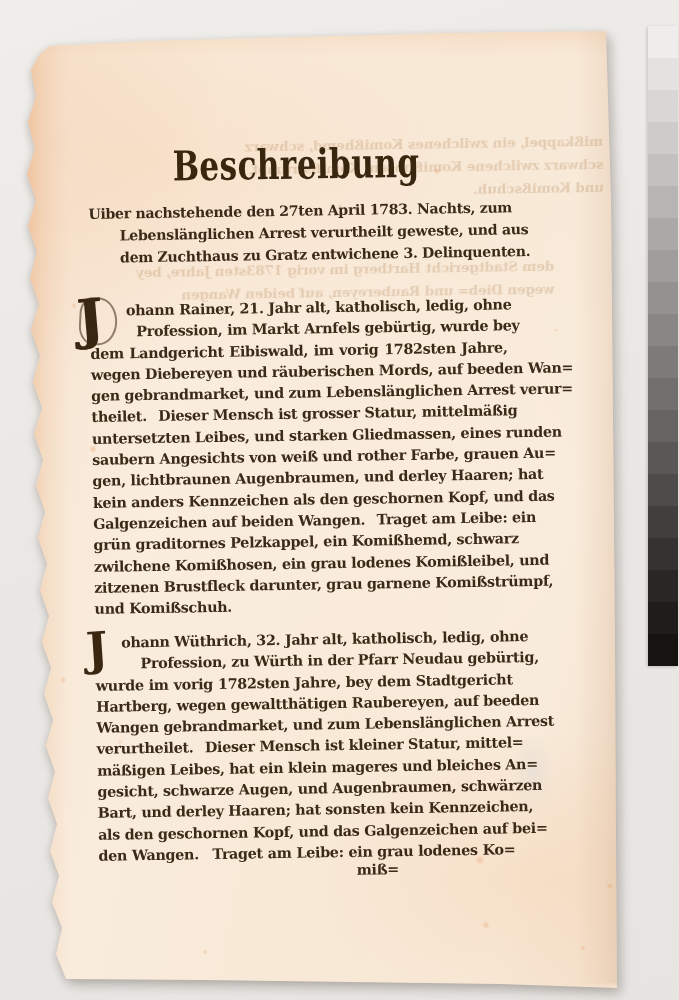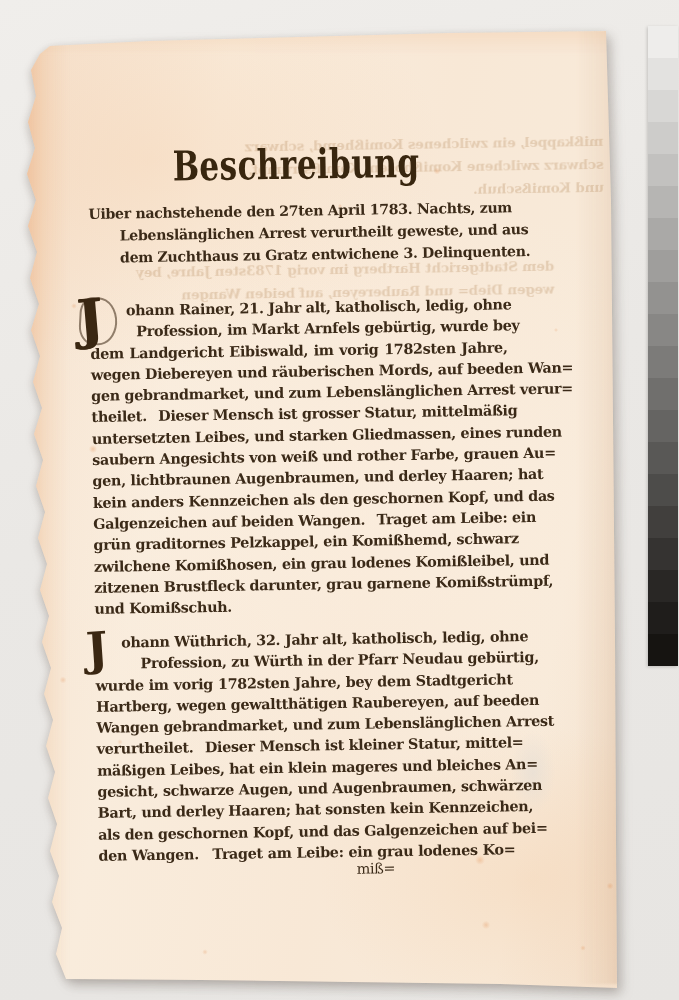--- a/index.html
+++ b/index.html
@@ -131,21 +131,21 @@
     content:"";position:absolute;left:2px;top:6px;width:34px;height:44px;
     border:2px solid rgba(58,39,18,.55);border-radius:40% 60% 55% 45%;
     transform:rotate(8deg);
   }
   .initial2{
     left:84px;top:622px;font-size:46px;line-height:46px;
     transform:rotate(-3deg);
   }
   .catchword{
     position:absolute;left:351px;top:861px;
-    font-weight:400;font-size:14.4px;letter-spacing:-.35px;
+    font-weight:700;font-size:14.4px;letter-spacing:-.35px;
   }
 </style>
 </head>
 <body>
 
 <div class="scene">
 
   <div class="strip">
       <div class="step" style="background: rgb(238, 237, 235);"></div>
       <div class="step" style="background: rgb(227, 226, 224);"></div>

